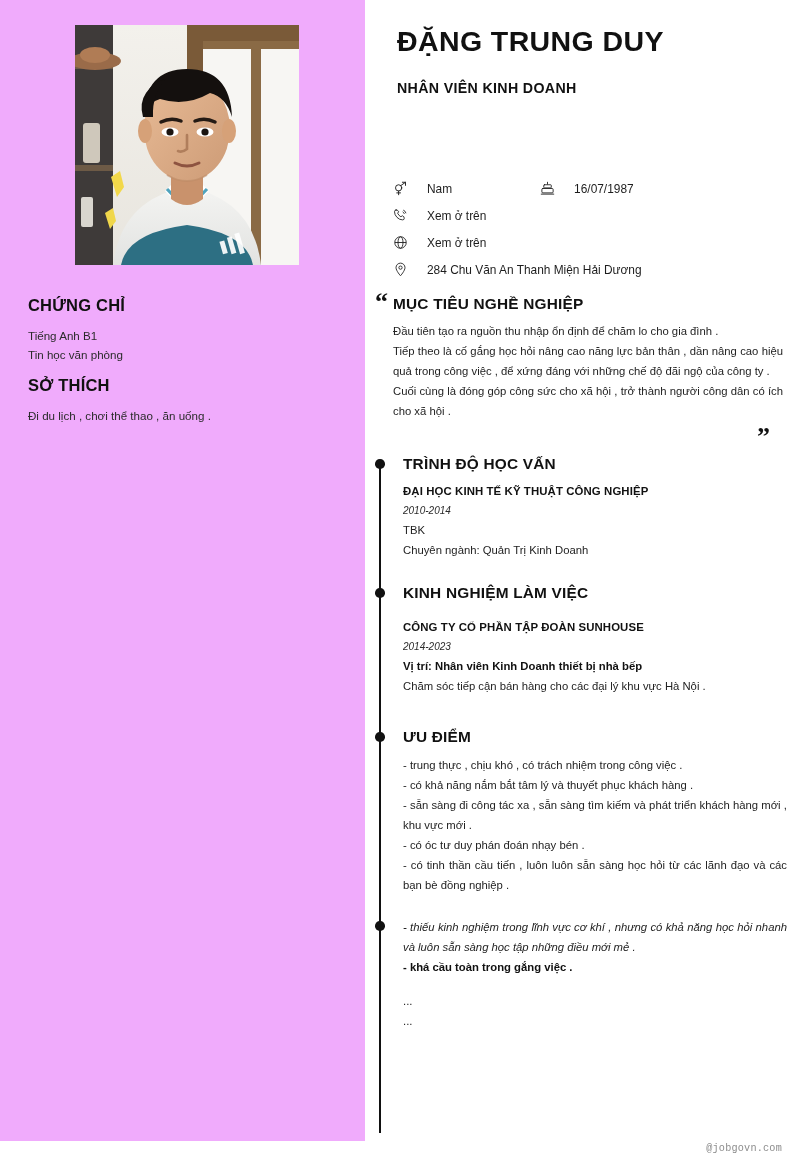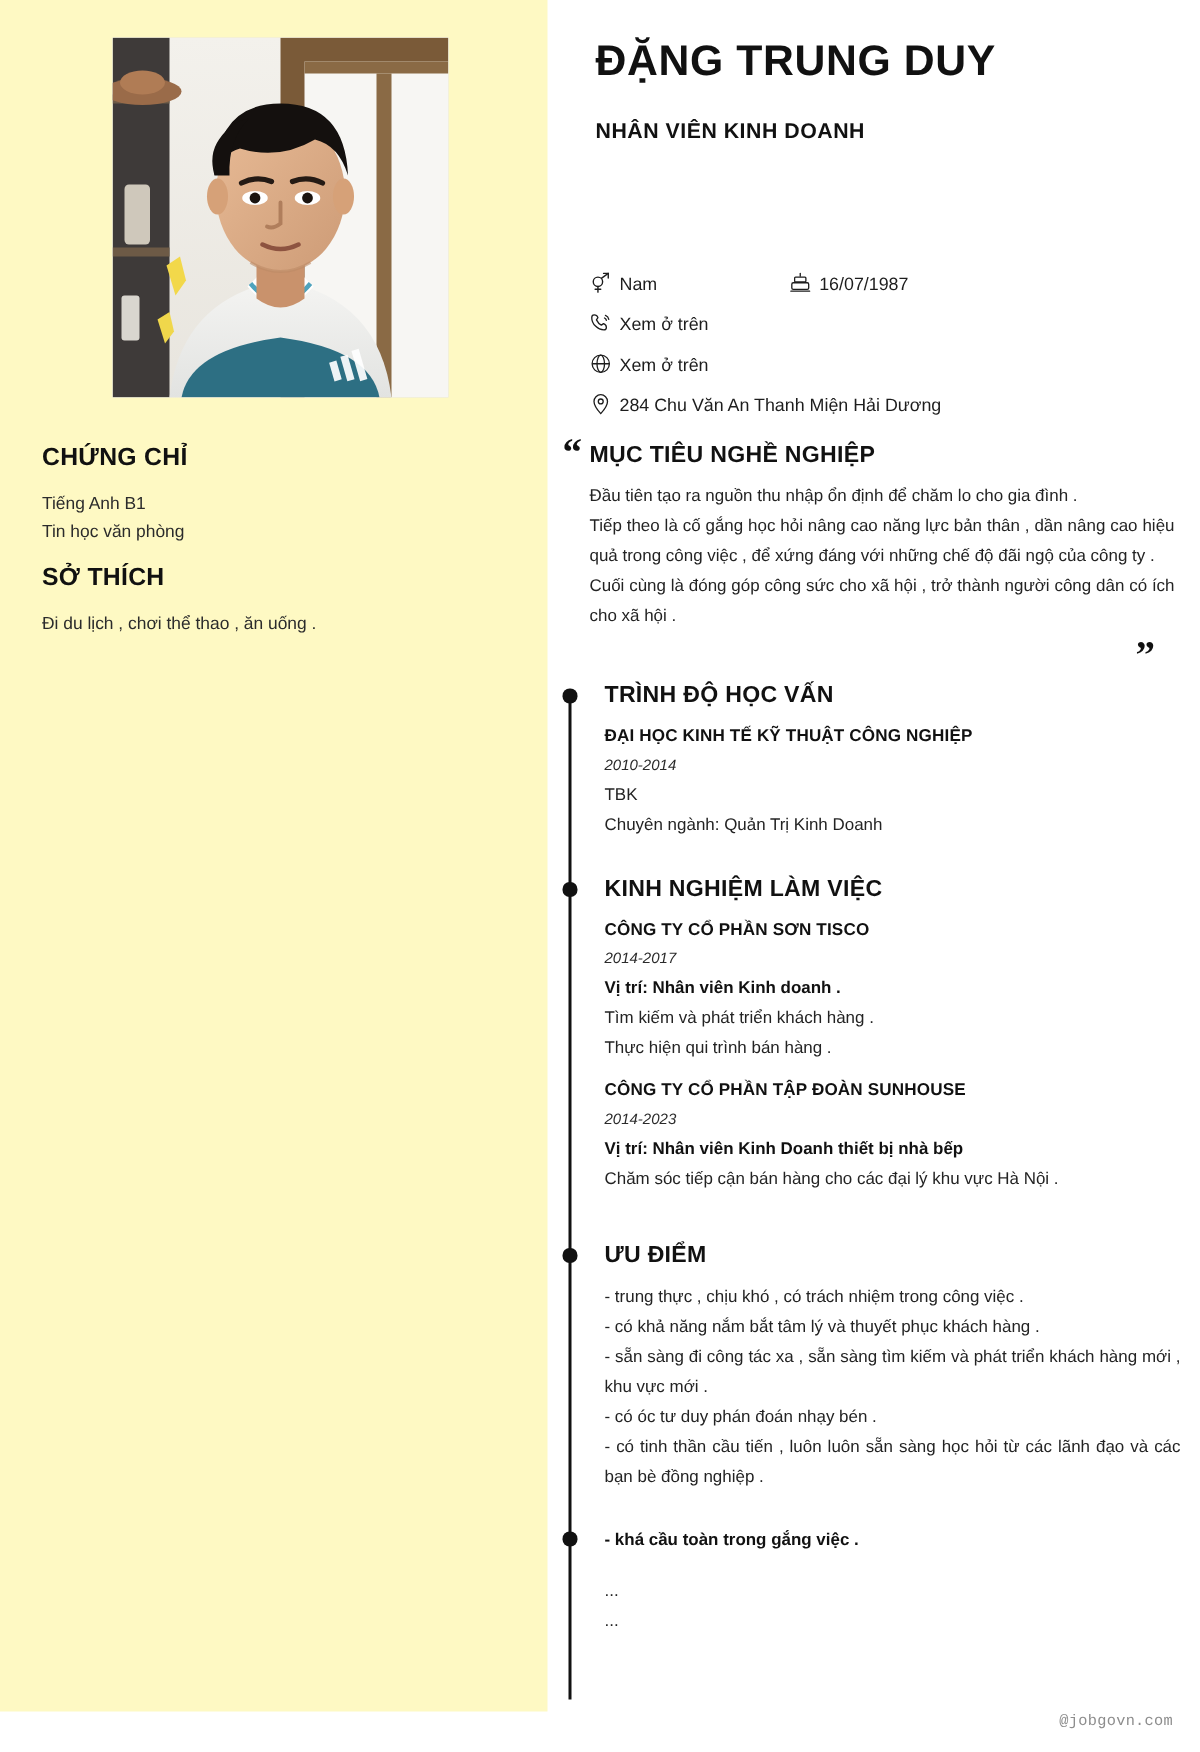--- a/index.html
+++ b/index.html
@@ -19,21 +19,21 @@
     position: relative;
     width: 800px;
     height: 1168px;
     display: flex;
     background: #ffffff;
   }
 
   
   .sidebar {
     width: 365px;
-    background: #fef9c3;
+    background: #f0abfc;
     height: 1141px;
     box-sizing: border-box;
     padding: 0;
     position: relative;
     flex: 0 0 365px;
   }
   .photo-frame {
     position: absolute;
     left: 75px;
     top: 25px;
@@ -99,21 +99,21 @@
     width: 400px;
   }
   .c-row {
     display: flex;
     align-items: center;
     height: 27px;
   }
   .c-item {
     display: flex;
     align-items: center;
-    gap: 5px;
+    gap: 19px;
   }
   .c-item.second { margin-left: 88px; }
   .c-ico {
     width: 15px;
     height: 15px;
     flex: 0 0 15px;
     display: block;
   }
   .c-ico svg { display: block; width: 15px; height: 15px; }
   .c-txt {
@@ -443,27 +443,20 @@
           <div class="e-txt">Chuyên ngành: Quản Trị Kinh Doanh</div>
         </div>
       </section>
 
       <div class="gap-lg"></div>
 
       <section class="sec">
         <span class="dot"></span>
         <h2 class="sec-h">KINH NGHIỆM LÀM VIỆC</h2>
 
-        <div class="entry">
-          <div class="e-org">CÔNG TY CỔ PHẦN SƠN TISCO</div>
-          <div class="e-date">2014-2017</div>
-          <div class="e-bold">Vị trí: Nhân viên Kinh doanh .</div>
-          <div class="e-txt">Tìm kiếm và phát triển khách hàng .</div>
-          <div class="e-txt">Thực hiện qui trình bán hàng .</div>
-        </div>
 
         <div class="gap-sm"></div>
 
         <div class="entry">
           <div class="e-org">CÔNG TY CỔ PHẦN TẬP ĐOÀN SUNHOUSE</div>
           <div class="e-date">2014-2023</div>
           <div class="e-bold">Vị trí: Nhân viên Kinh Doanh thiết bị nhà bếp</div>
           <div class="e-txt">Chăm sóc tiếp cận bán hàng cho các đại lý khu vực Hà Nội .</div>
         </div>
       </section>
@@ -477,20 +470,21 @@
         <div class="e-txt">- có khả năng nắm bắt tâm lý và thuyết phục khách hàng .</div>
         <div class="e-just">- sẵn sàng đi công tác xa , sẵn sàng tìm kiếm và phát triển khách hàng mới , khu vực mới .</div>
         <div class="e-txt">- có óc tư duy phán đoán nhạy bén .</div>
         <div class="e-just">- có tinh thần cầu tiến , luôn luôn sẵn sàng học hỏi từ các lãnh đạo và các bạn bè đồng nghiệp .</div>
       </section>
 
       <div class="gap-lg"></div>
 
       <section class="sec">
         <span class="dot"></span>
+        <div class="e-ital">- thiếu kinh nghiệm trong lĩnh vực cơ khí , nhưng có khả năng học hỏi nhanh và luôn sẵn sàng học tập những điều mới mẻ .</div>
         <div class="e-bold">- khá cầu toàn trong gắng việc .</div>
         <div class="gap-md"></div>
         <div class="e-txt">...</div>
         <div class="e-txt">...</div>
       </section>
     </div>
 
     <div class="footer-mark">@jobgovn.com</div>
 
   </main>

